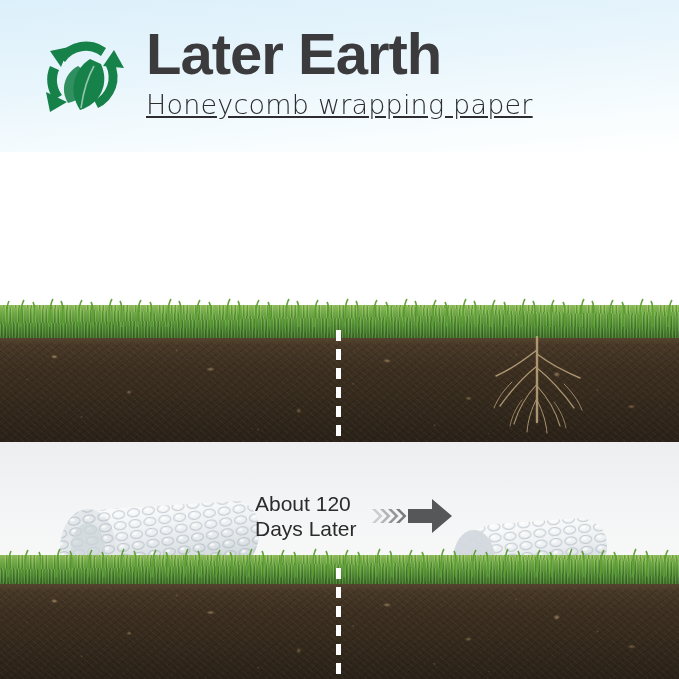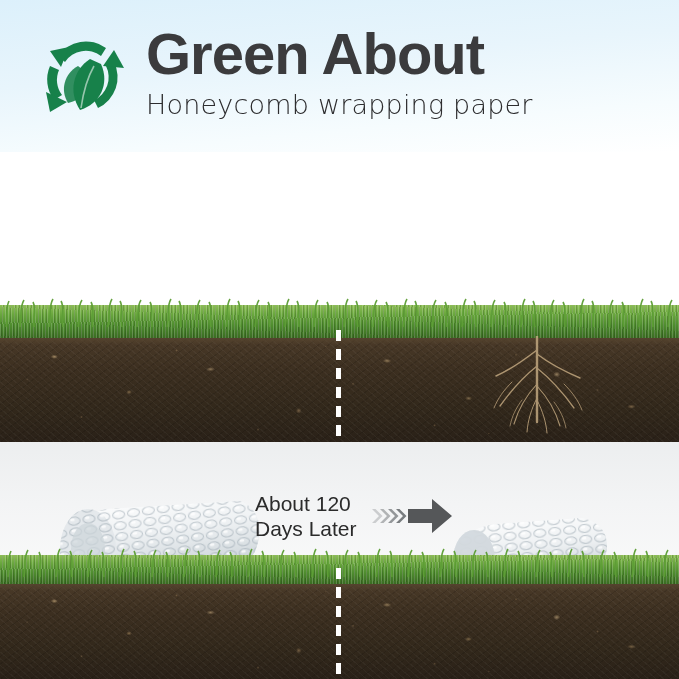--- a/index.html
+++ b/index.html
@@ -17,20 +17,21 @@
   .logo{position:absolute;left:28px;top:26px;width:108px;height:104px;}
   .brand{position:absolute;left:146px;top:24px;width:520px;}
   .brand-title{
     font-size:58px;font-weight:bold;color:#3b3b3d;letter-spacing:-1px;
     line-height:60px;white-space:nowrap;
   }
   .brand-sub{
     font-size:27px;font-weight:300;color:#2d2d2f;letter-spacing:.2px;
     line-height:34px;margin-top:4px;white-space:nowrap;
     font-family:"DejaVu Sans","Liberation Sans",sans-serif;
+    text-decoration:underline;
   }
 
   
   .panel{position:absolute;left:0;width:679px;overflow:hidden;padding-left:44px;}
   .panel-bio{top:152px;height:290px;background:#ffffff;}
   .panel-plastic{top:442px;height:237px;
     background:linear-gradient(180deg,#eceeef 0%,#f3f4f5 26%,#fafafa 60%,#ffffff 100%);}
 
   
   .grass{position:absolute;left:0;width:679px;}
@@ -155,21 +156,21 @@
           <path d="M50 40 C36 48 32 64 40 77 C54 74 62 62 58 46 Z" opacity="0.88"></path>
 
           <path d="M62 33 C45 44 40 66 52 84 C72 78 82 58 73 38 Z"></path>
 
           <path d="M66 40 C58 54 55 68 53 82" stroke="#ffffff" stroke-width="1.6" fill="none" opacity="0.55"></path>
         </g>
       </svg>
     </div>
 
     <div class="brand">
-      <div class="brand-title">Green About</div>
+      <div class="brand-title">Later Earth</div>
       <div class="brand-sub">Honeycomb wrapping paper</div>
     </div>
   </div>
 
   <div class="panel panel-bio">
 
     <div class="honeycomb">
       <div class="hc-face"></div>
       <div class="hc-edge-top"></div>
       <div class="hc-edge-right"></div>

